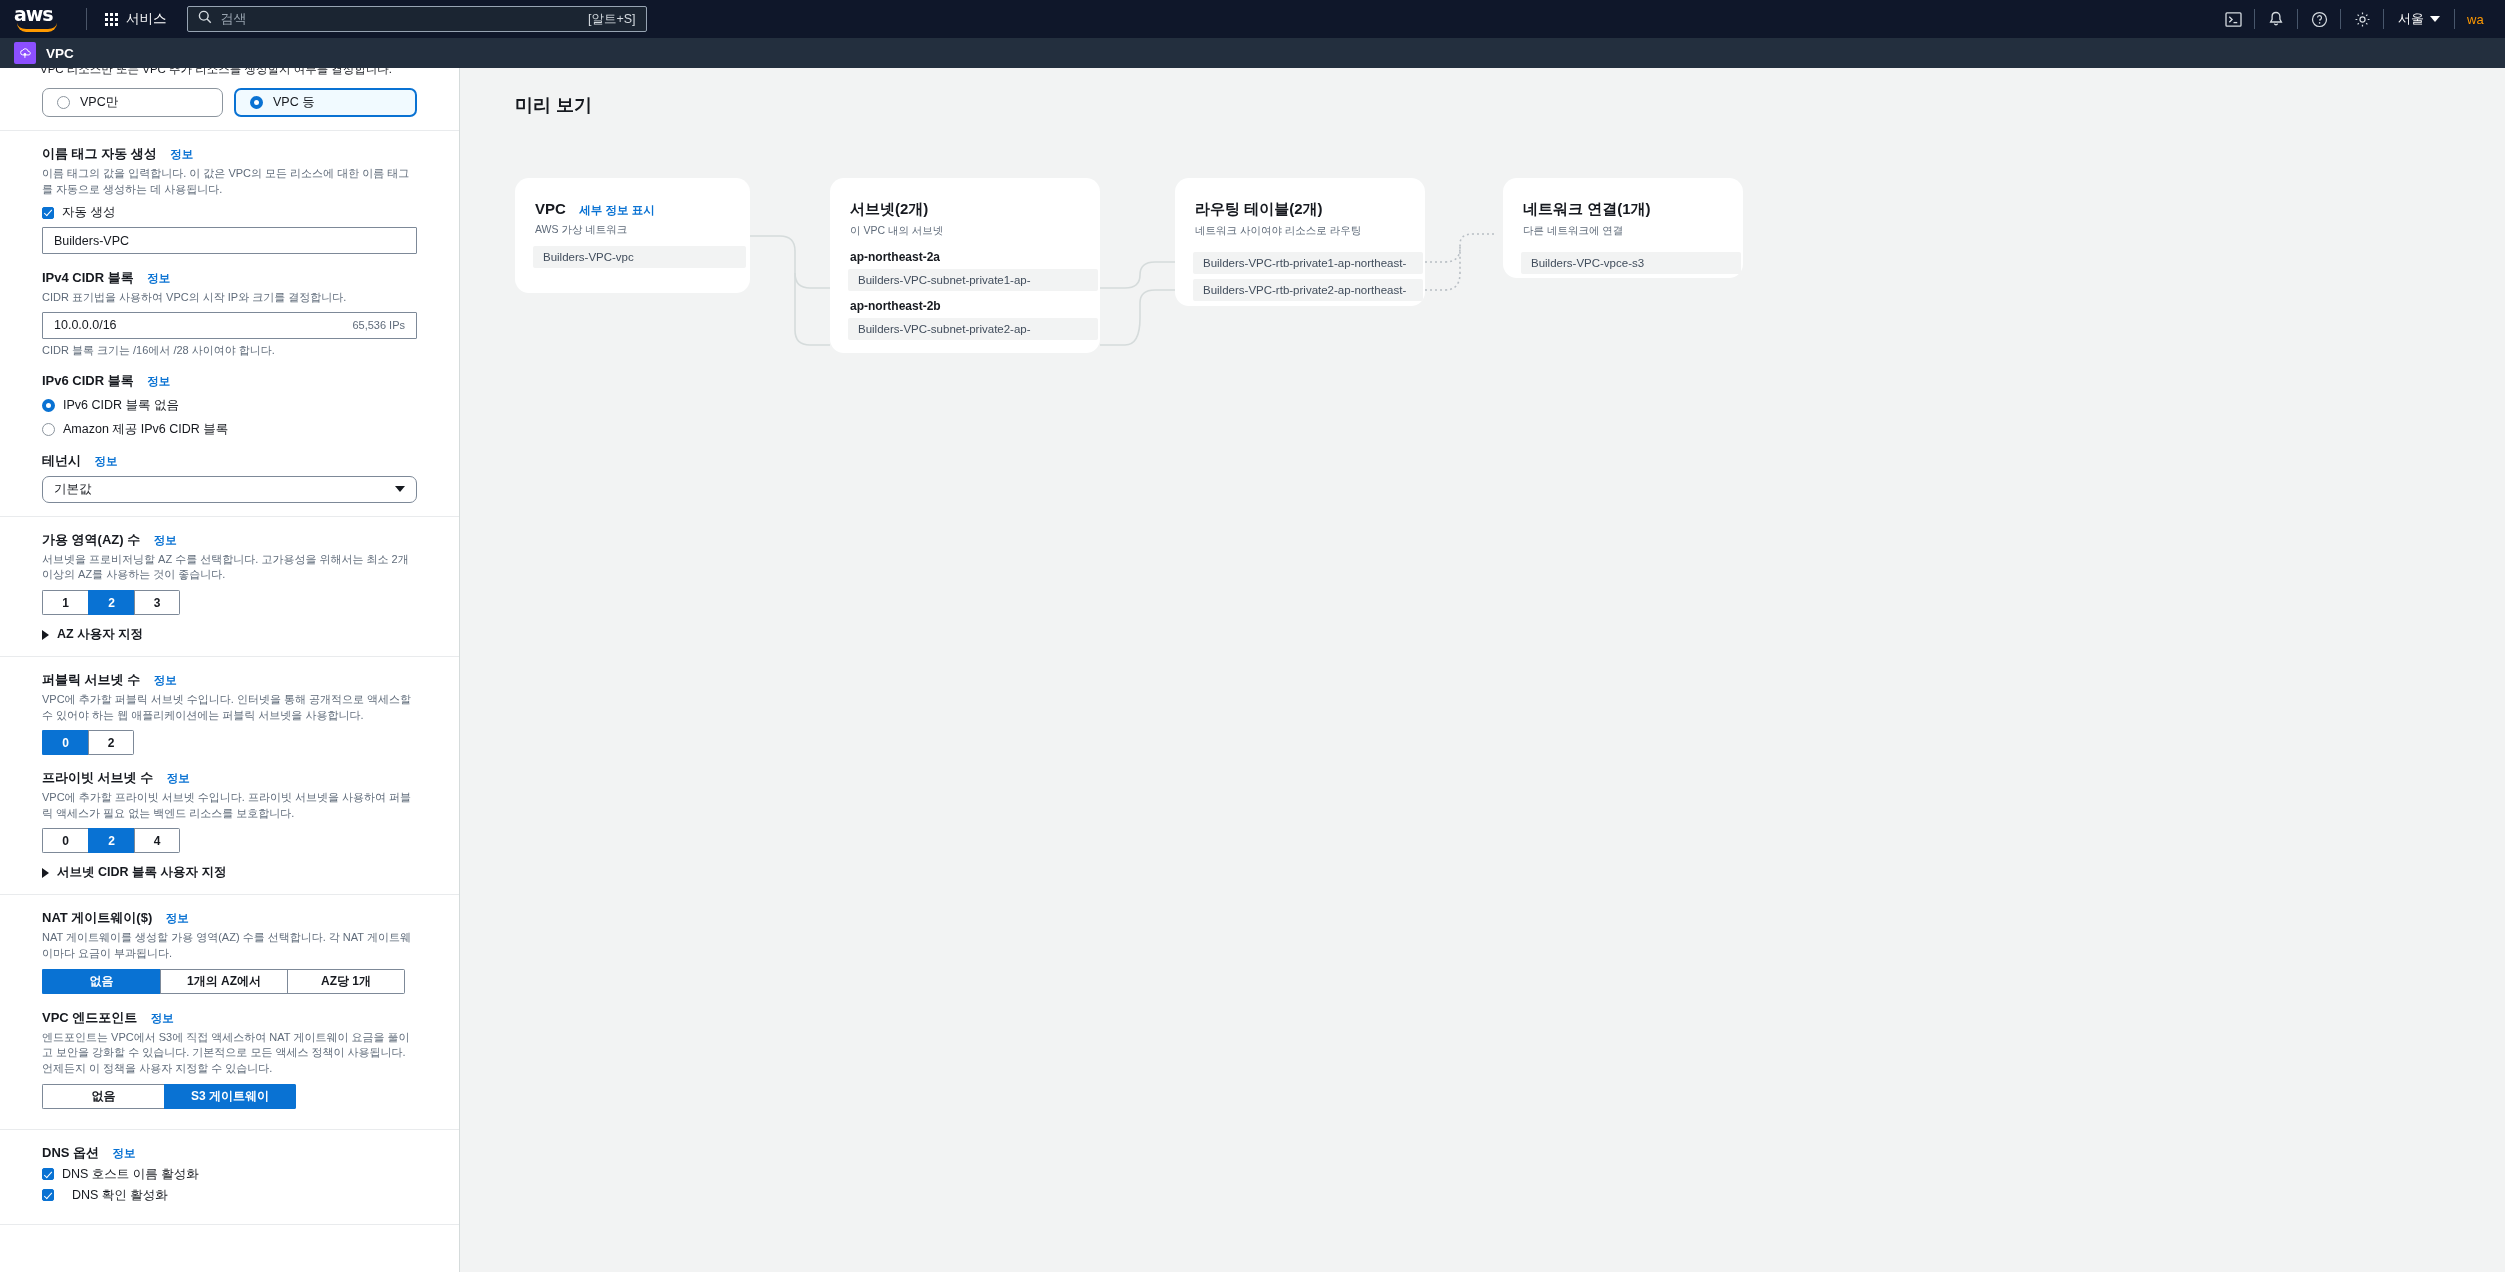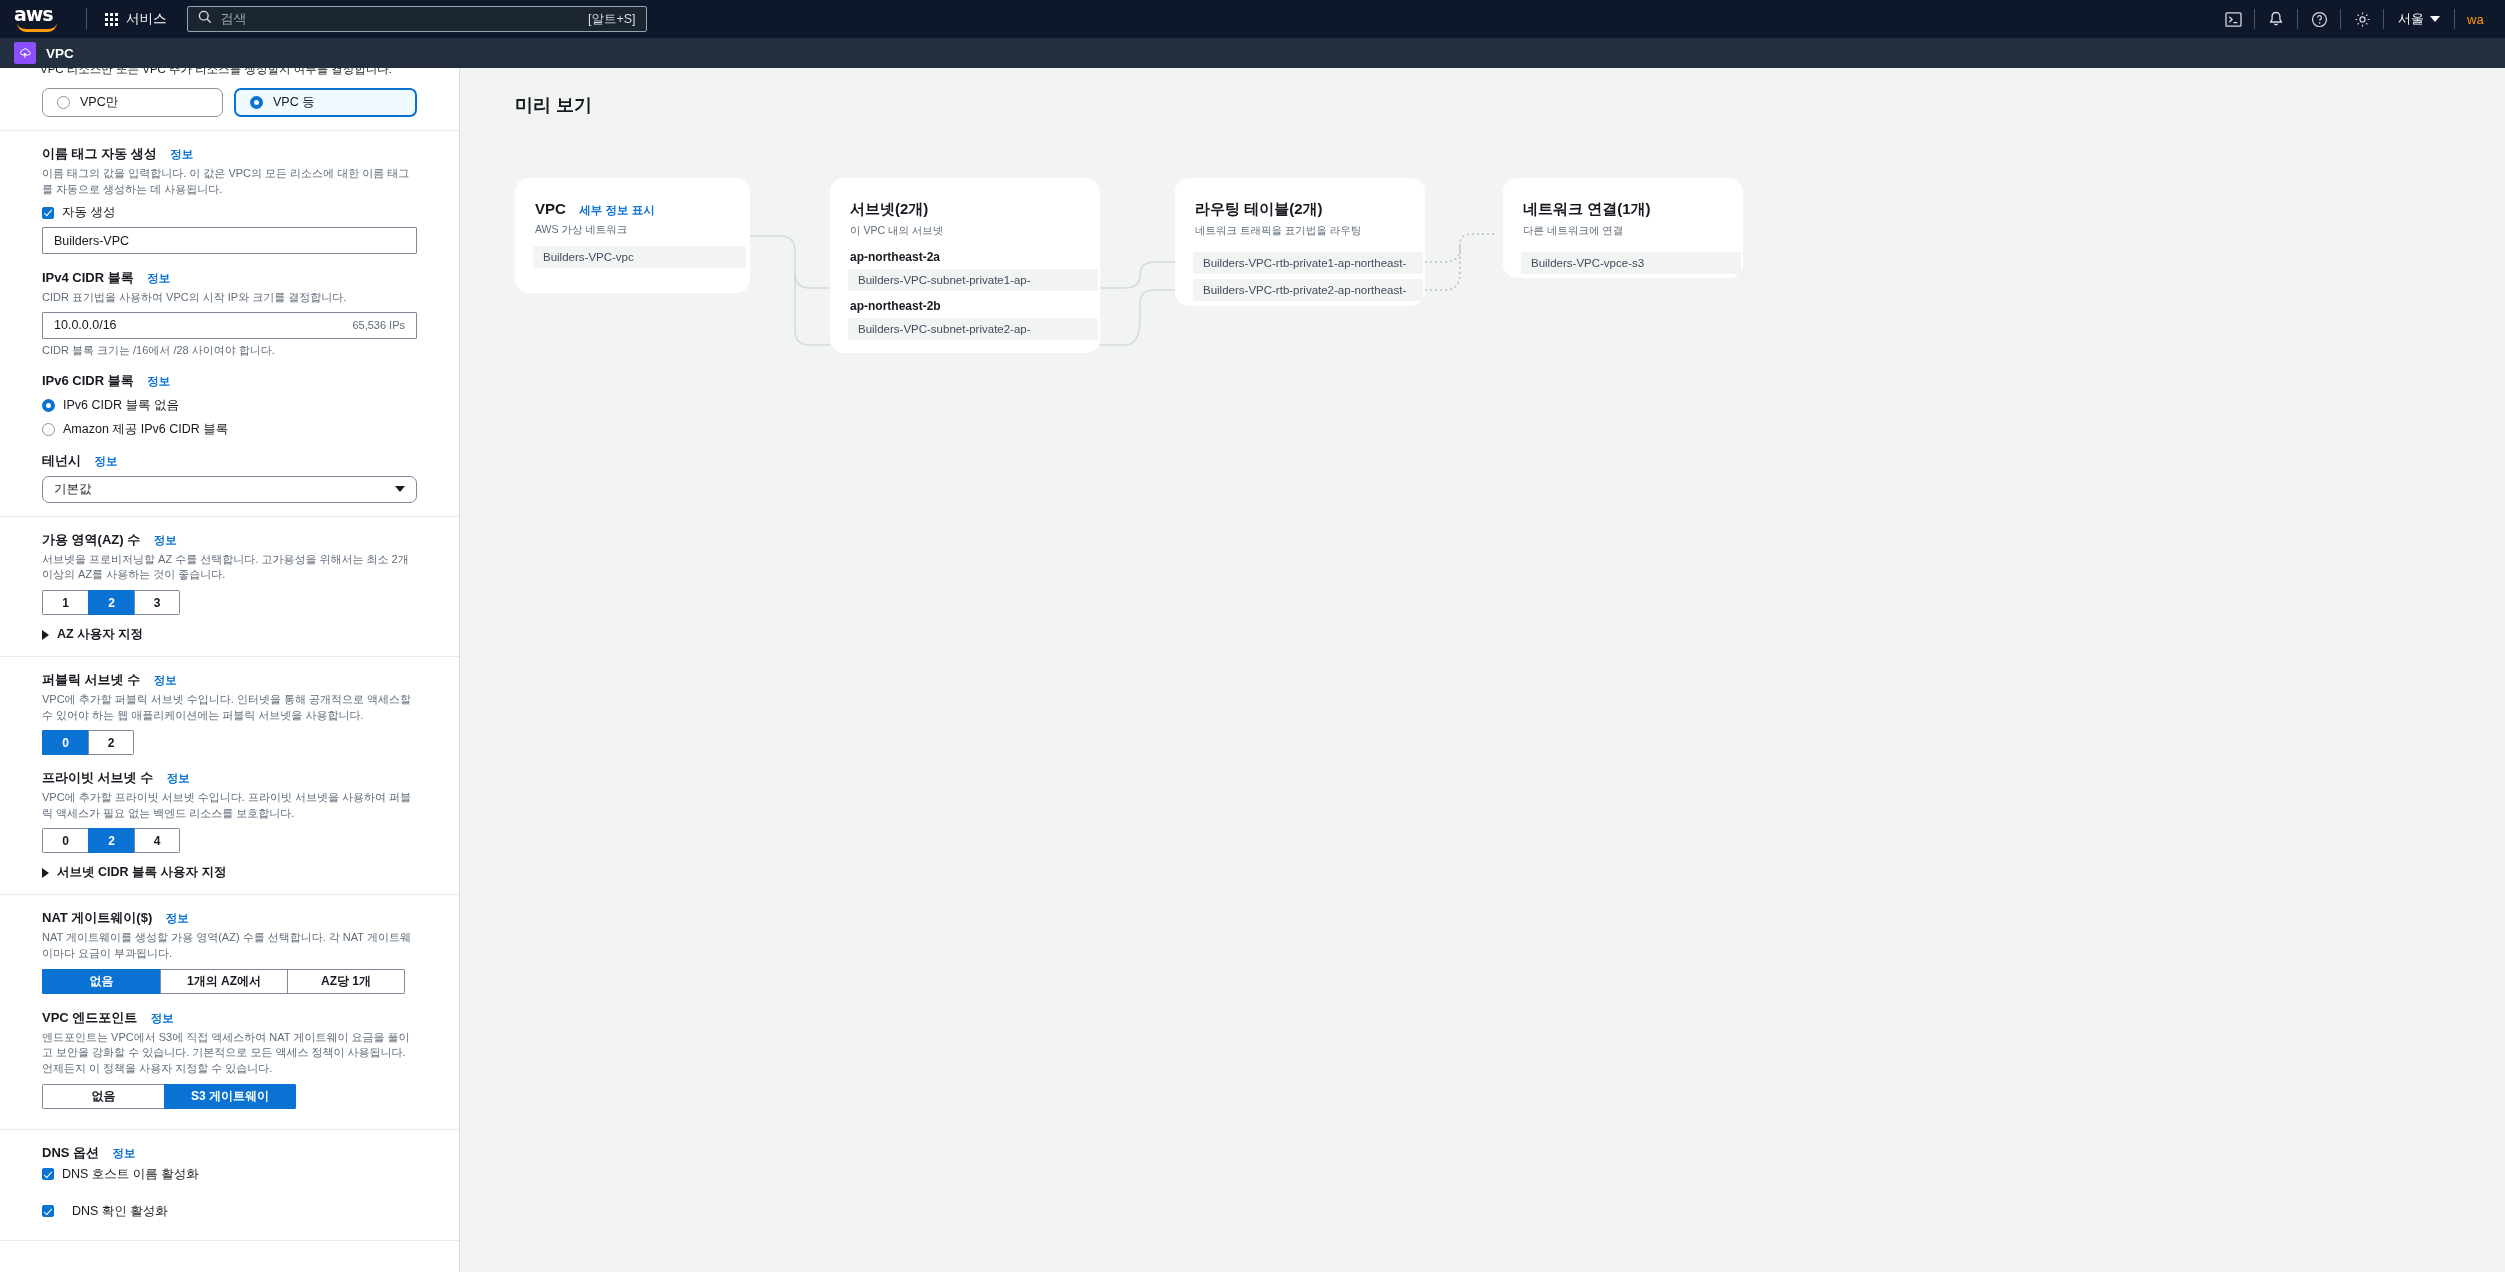--- a/index.html
+++ b/index.html
@@ -391,21 +391,21 @@
 
     <div class="sect" style="margin-top:13px;">
       <div>
         <span class="lbl">DNS 옵션</span>
         <span class="info">정보</span>
       </div>
       <div class="chk-row" style="margin-top:4px;">
         <span class="chk on"></span>
         <span class="chk-lbl">DNS 호스트 이름 활성화</span>
       </div>
-      <div class="chk-row" style="margin-top:20px;gap:18px;">
+      <div class="chk-row" style="margin-top:4px;gap:18px;">
         <span class="chk on"></span>
         <span class="chk-lbl">DNS 확인 활성화</span>
       </div>
     </div>
     <div class="hr" style="margin-top:20px;"></div>
 
   </div>
 </div>
 
 <div class="preview-col">
@@ -438,21 +438,21 @@
       <div class="card-title">서브넷(2개)</div>
       <div class="card-sub">이 VPC 내의 서브넷</div>
       <div class="az-lbl">ap-northeast-2a</div>
       <div class="res-pill" style="width:250px; margin-left:-2px; margin-top:5px;">Builders-VPC-subnet-private1-ap-</div>
       <div class="az-lbl" style="margin-top:8px;">ap-northeast-2b</div>
       <div class="res-pill" style="width:250px; margin-left:-2px; margin-top:5px;">Builders-VPC-subnet-private2-ap-</div>
     </div>
 
     <div class="card" style="left:715px; top:110px; width:250px; height:128px;">
       <div class="card-title">라우팅 테이블(2개)</div>
-      <div class="card-sub">네트워크 트래픽을 표기법을 라우팅</div>
+      <div class="card-sub">네트워크 사이여야 리소스로 라우팅</div>
       <div class="res-pill" style="width:230px; margin-left:-2px; margin-top:14px;">Builders-VPC-rtb-private1-ap-northeast-</div>
       <div class="res-pill" style="width:230px; margin-left:-2px; margin-top:5px;">Builders-VPC-rtb-private2-ap-northeast-</div>
     </div>
 
     <div class="card" style="left:1043px; top:110px; width:240px; height:100px;">
       <div class="card-title">네트워크 연결(1개)</div>
       <div class="card-sub">다른 네트워크에 연결</div>
       <div class="res-pill" style="width:220px; margin-left:-2px; margin-top:14px;">Builders-VPC-vpce-s3</div>
     </div>
 

